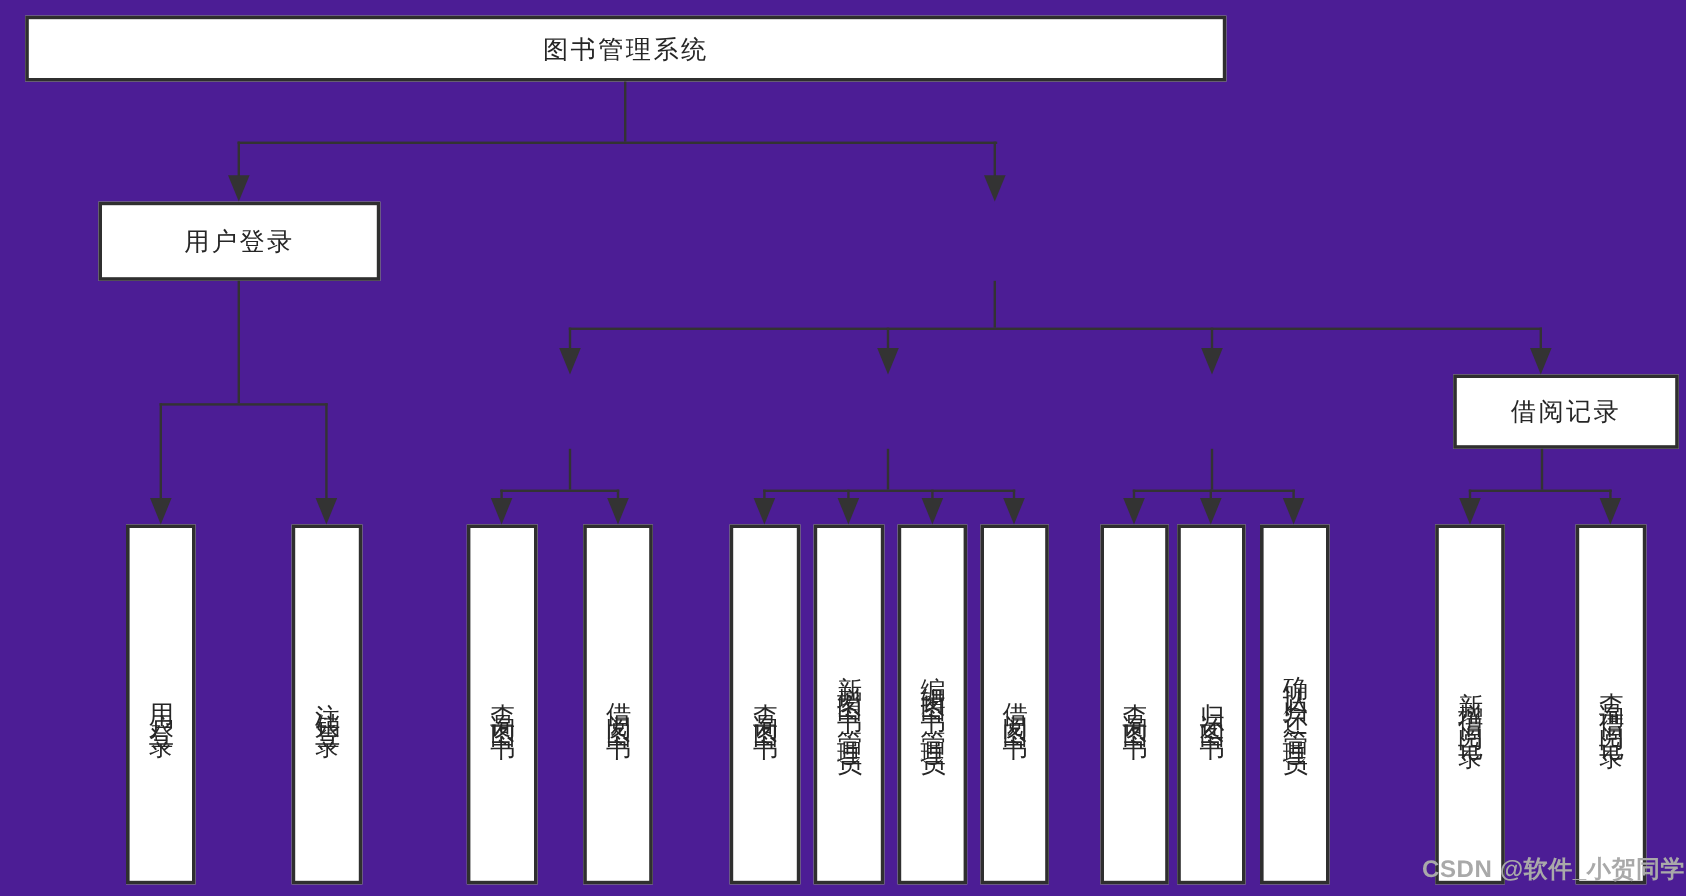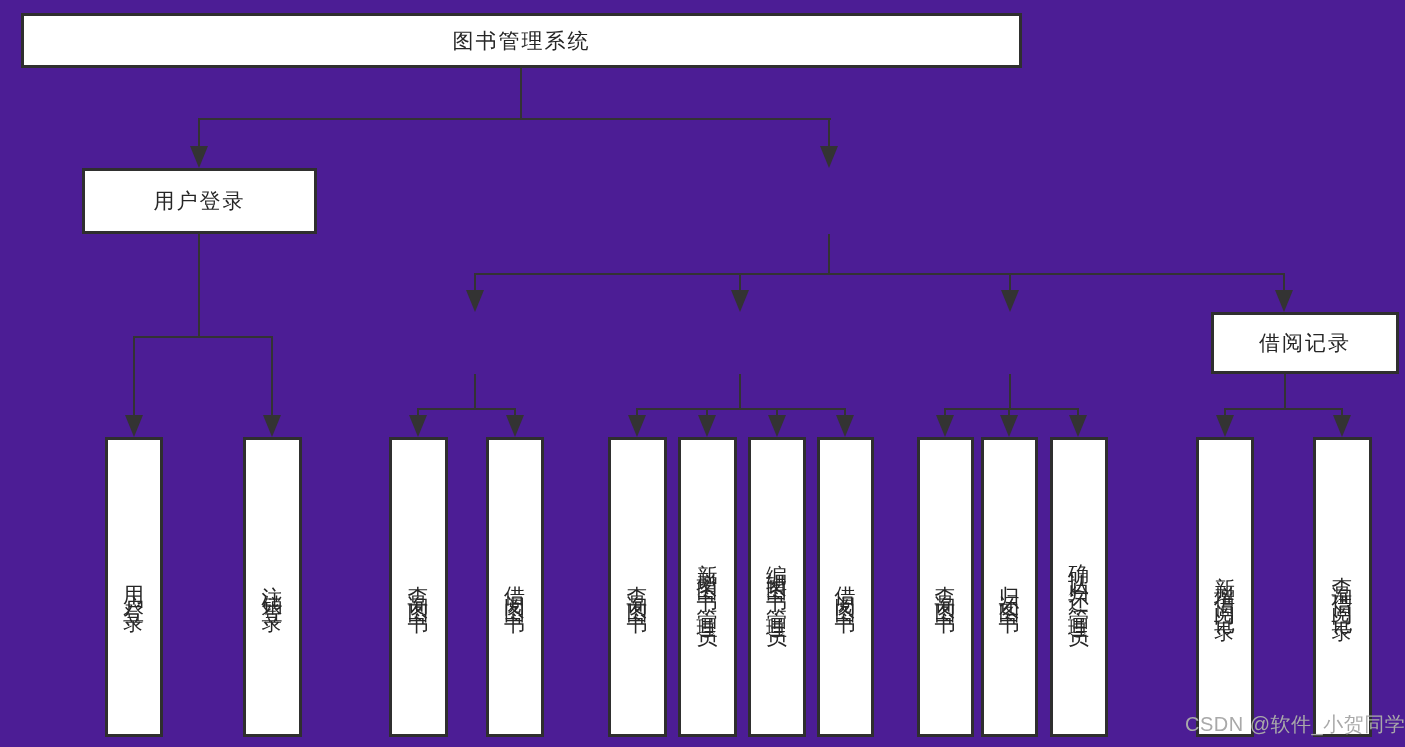--- a/index.html
+++ b/index.html
@@ -38,20 +38,21 @@
     border-right:9px solid transparent;
     border-top:22px solid #333333;
   }
   .watermark{
     position:absolute;
     left:1185px;top:711px;
     font-size:20px;
     color:#a9a9a9;
     letter-spacing:0.5px;
     white-space:nowrap;
+    font-weight:bold;
   }
 </style>
 </head>
 <body>
 
 <div id="canvas">
 
   <div class="hbox" style="left:21px;top:13px;width:1001px;height:55px;">图书管理系统</div>
 
   <div class="hbox" style="left:82px;top:168px;width:235px;height:66px;">用户登录</div>

